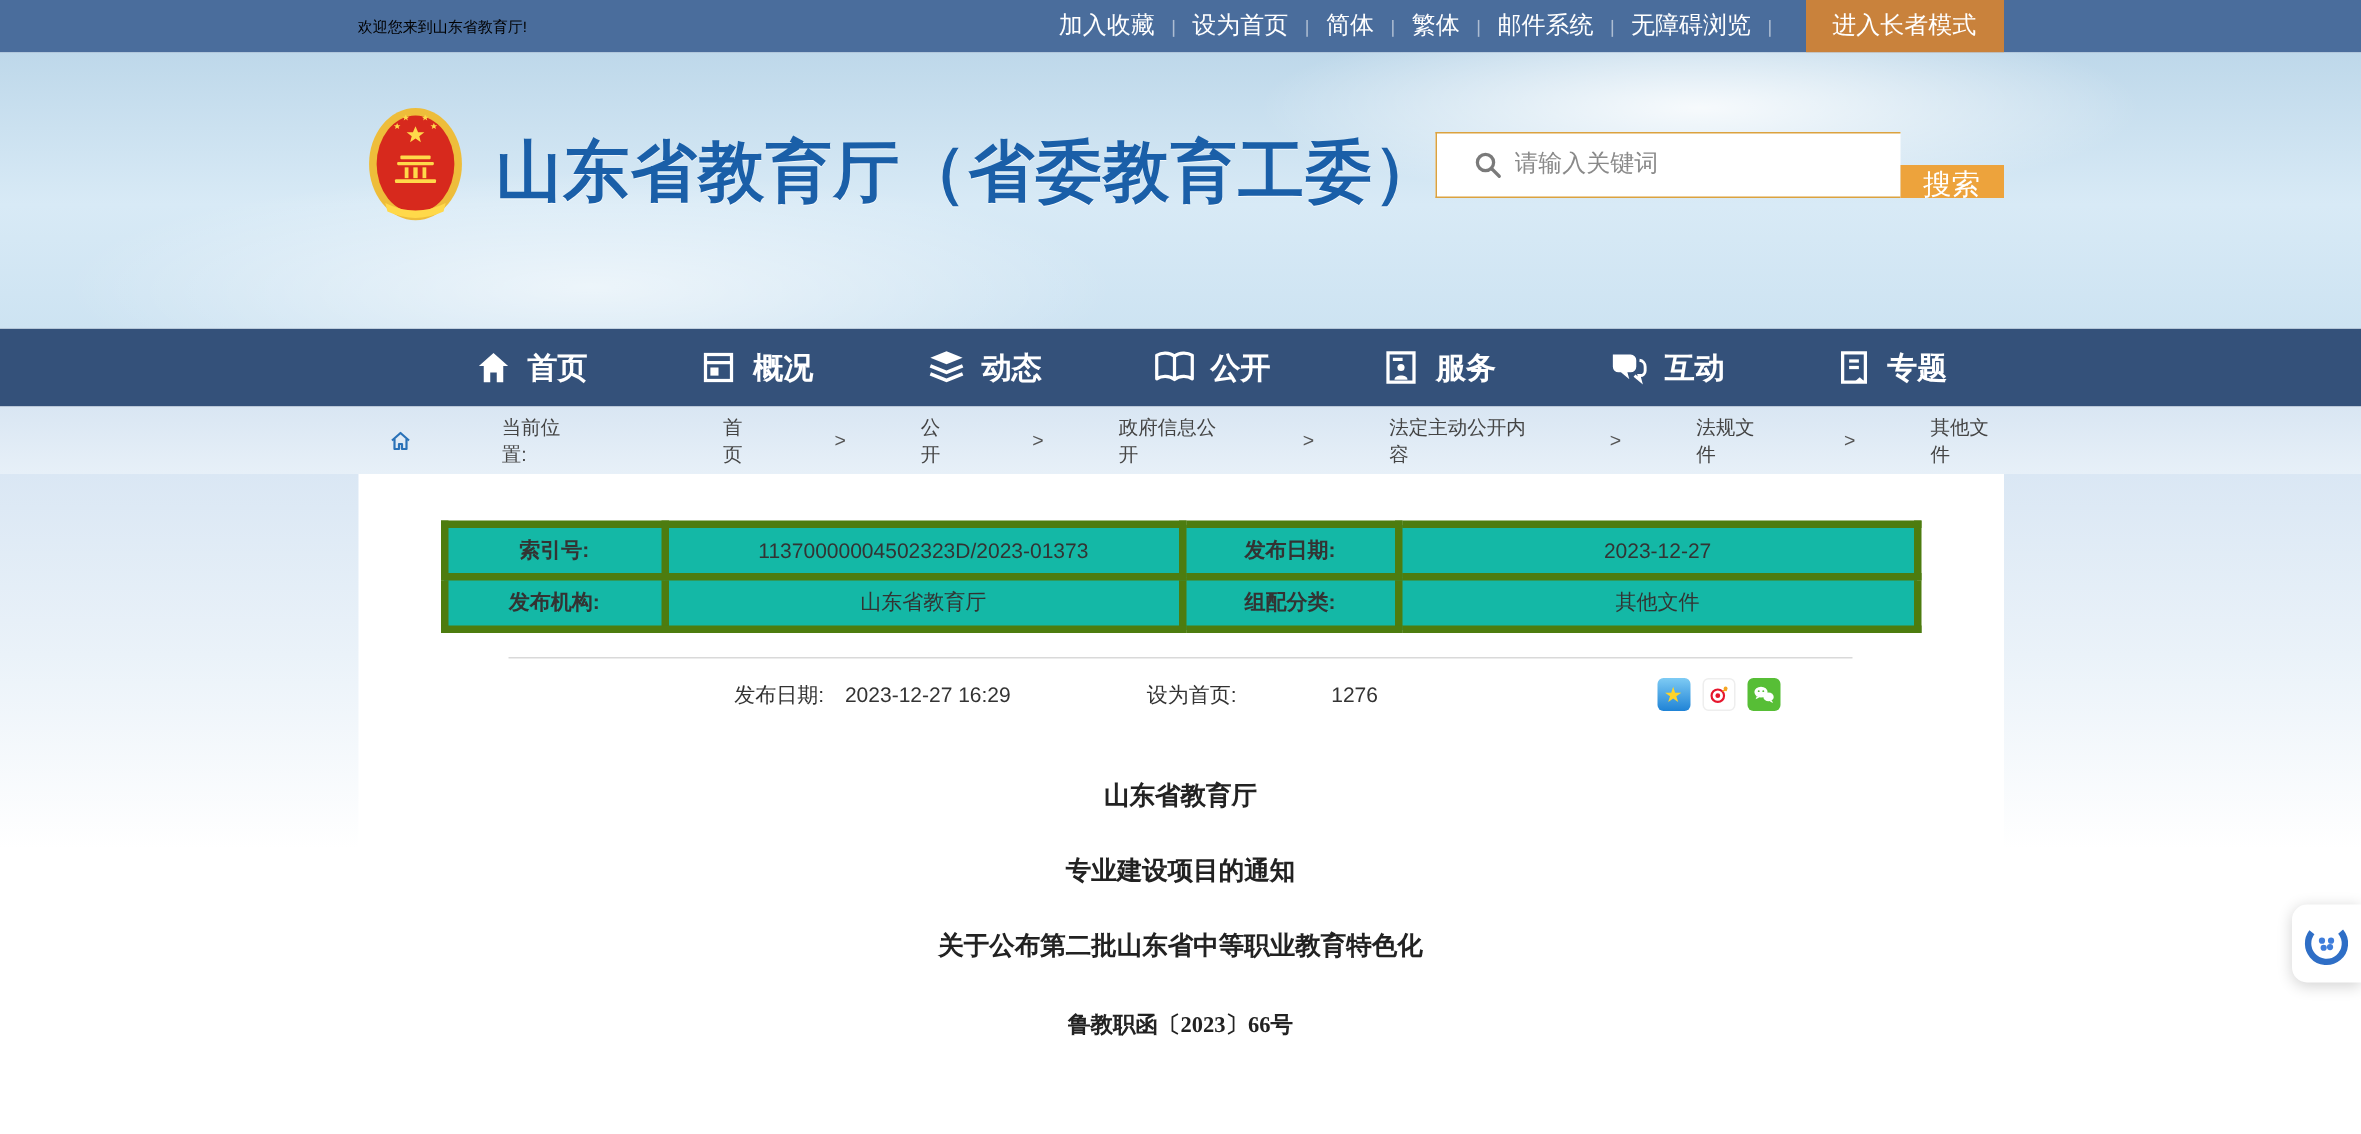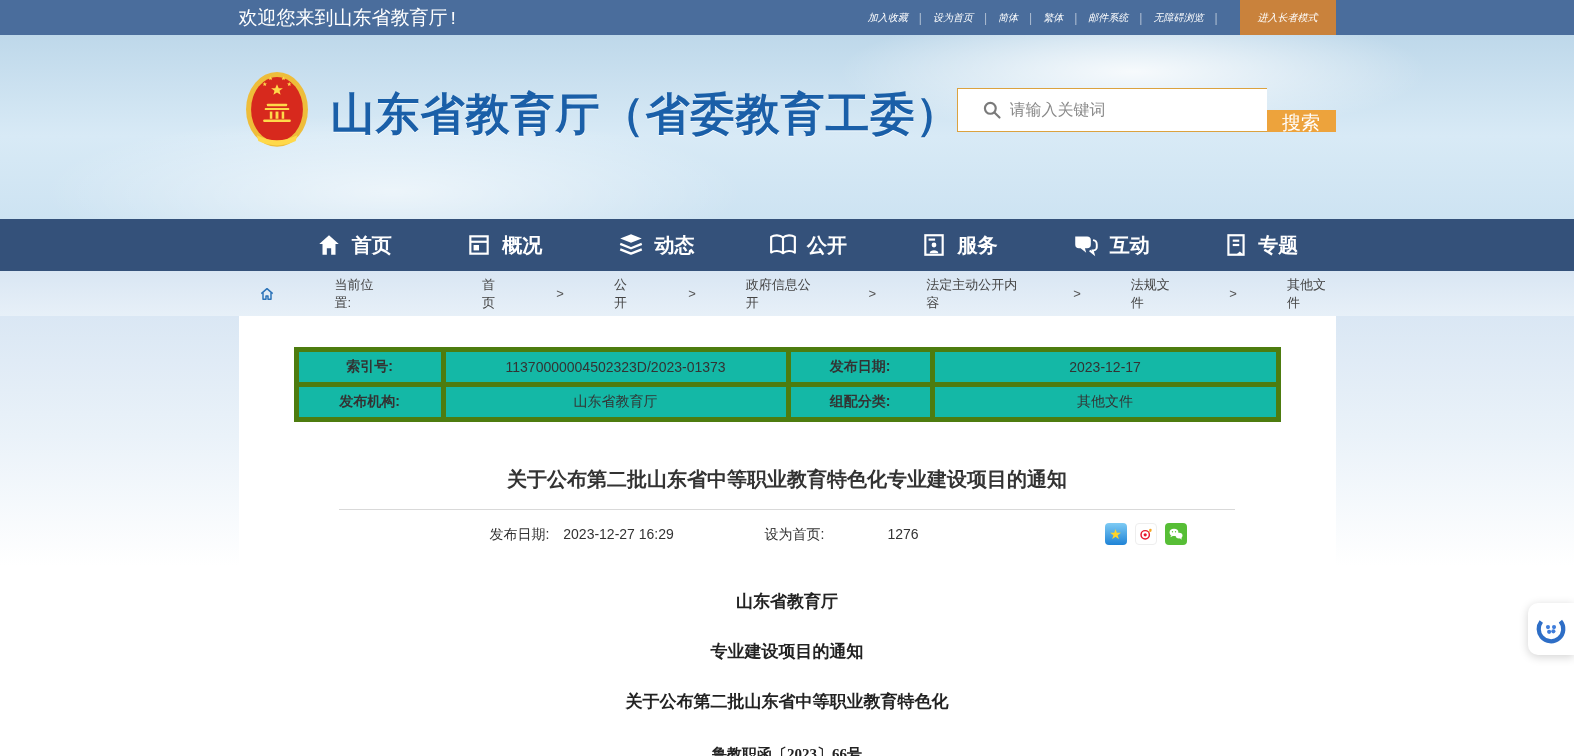--- a/index.html
+++ b/index.html
@@ -4,23 +4,23 @@
 <style>
   * { margin:0; padding:0; box-sizing:border-box; }
   html,body { width:1574px; height:756px; overflow:hidden; background:#fff;
     font-family:"Liberation Sans","DejaVu Sans",sans-serif; }
   .page { position:relative; width:1574px; height:756px; }
 
   
   .topbar { height:35px; background:#4a6d9c; }
   .topbar-inner { width:1097px; margin:0 auto; height:35px; display:flex;
     align-items:center; justify-content:space-between; }
-  .welcome { color:#ffffff; font-size:19px;font-family:Liberation Mono, monospace; }
+  .welcome { color:#000000; font-size:10px; }
   .topbar-links { display:flex; align-items:center; height:35px; }
-  .topbar-links a { color:#fff; font-size:10px; text-decoration:none; cursor:pointer;font-style:italic; }
+  .topbar-links a { color:#fff; font-size:16px; text-decoration:none; cursor:pointer; }
   .sep { color:rgba(255,255,255,.55); margin:0 11px; font-size:12px; }
   .elder-btn { display:flex; align-items:center; height:35px; padding:0 18px;
     background:#c9823c; color:#fff; font-size:14px; cursor:pointer; margin-left:11px; }
 
   
   .header { position:relative; height:184px;
     background:
       radial-gradient(ellipse 420px 90px at 72% 20%, rgba(255,255,255,.85), rgba(255,255,255,0) 70%),
       radial-gradient(ellipse 500px 110px at 25% 85%, rgba(255,255,255,.6), rgba(255,255,255,0) 70%),
       linear-gradient(180deg,#bed8ea 0%,#d8eaf6 55%,#cde3f2 100%); }
@@ -236,32 +236,31 @@
 
   <div class="main-bg">
     <div class="card">
 
       <table class="doc-table">
         <tbody>
             <tr>
           <td class="lbl-cell">索引号:</td>
           <td class="val-cell">11370000004502323D/2023-01373</td>
           <td class="lbl-cell2">发布日期:</td>
-          <td class="val-cell2">2023-12-17</td>
+          <td class="val-cell2">2023-12-27</td>
         </tr>
         <tr>
           <td class="lbl-cell">发布机构:</td>
           <td class="val-cell">山东省教育厅</td>
           <td class="lbl-cell2">组配分类:</td>
           <td class="val-cell2">其他文件</td>
         </tr>
       </tbody>
         </table>
 
-      <h2 class="article-title">关于公布第二批山东省中等职业教育特色化专业建设项目的通知</h2>
       <hr class="divider">
 
       <div class="meta-row">
         <span class="meta-pub">
           <span>发布日期:</span>
           <span class="v">2023-12-27 16:29</span>
         </span>
         <span class="meta-views-lbl">设为首页:</span>
         <span class="meta-views-val">1276</span>
         <span class="share-icons">

